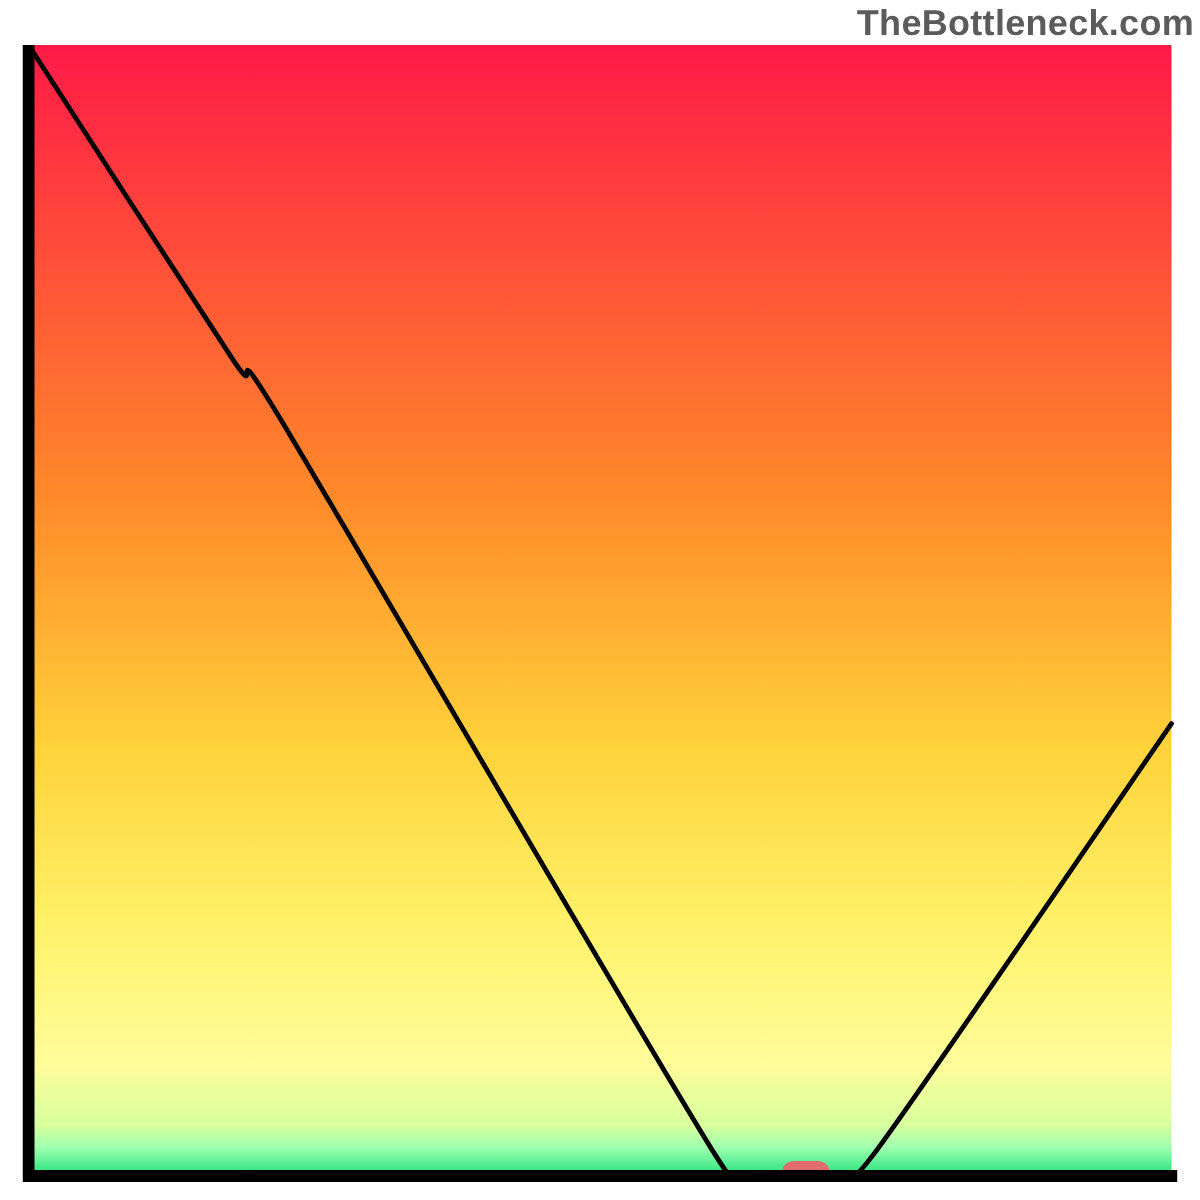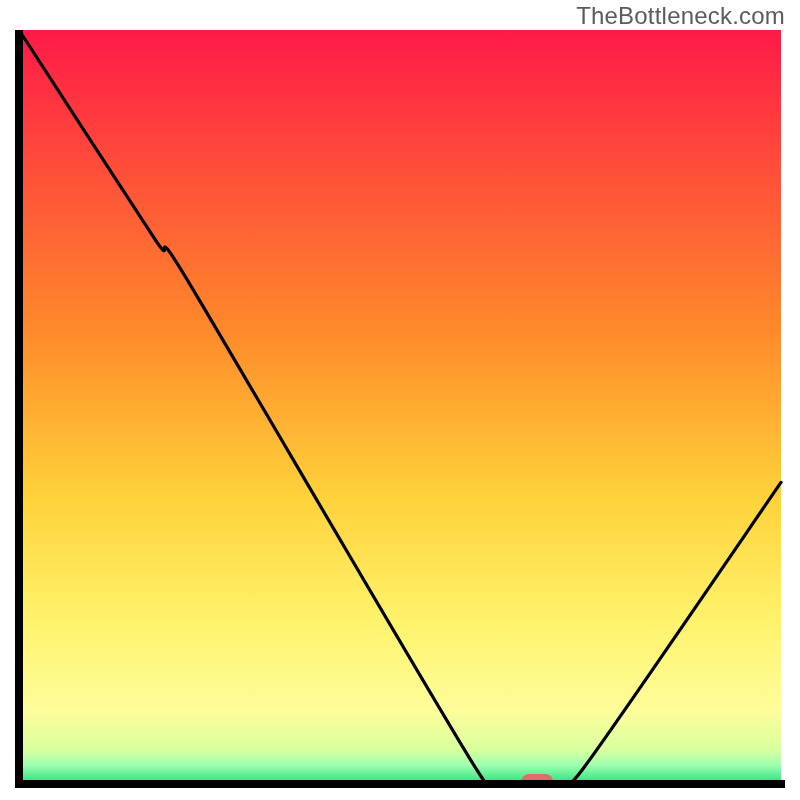--- a/index.html
+++ b/index.html
@@ -11,23 +11,23 @@
     font-family: Arial, Helvetica, sans-serif;
   }
   .container {
     position: relative;
     width: 800px;
     height: 800px;
   }
   .attribution {
     position: absolute;
     top: 2px;
-    right: 15px;
+    right: 4px;
     font-size: 24px;
-    font-weight: 400;
+    font-weight: 700;
     color: #5b5b5b;
     letter-spacing: 0.2px;
   }
   .plot-area {
     position: absolute;
     left: 15px;
     top: 30px;
     width: 770px;
     height: 758px;
   }

